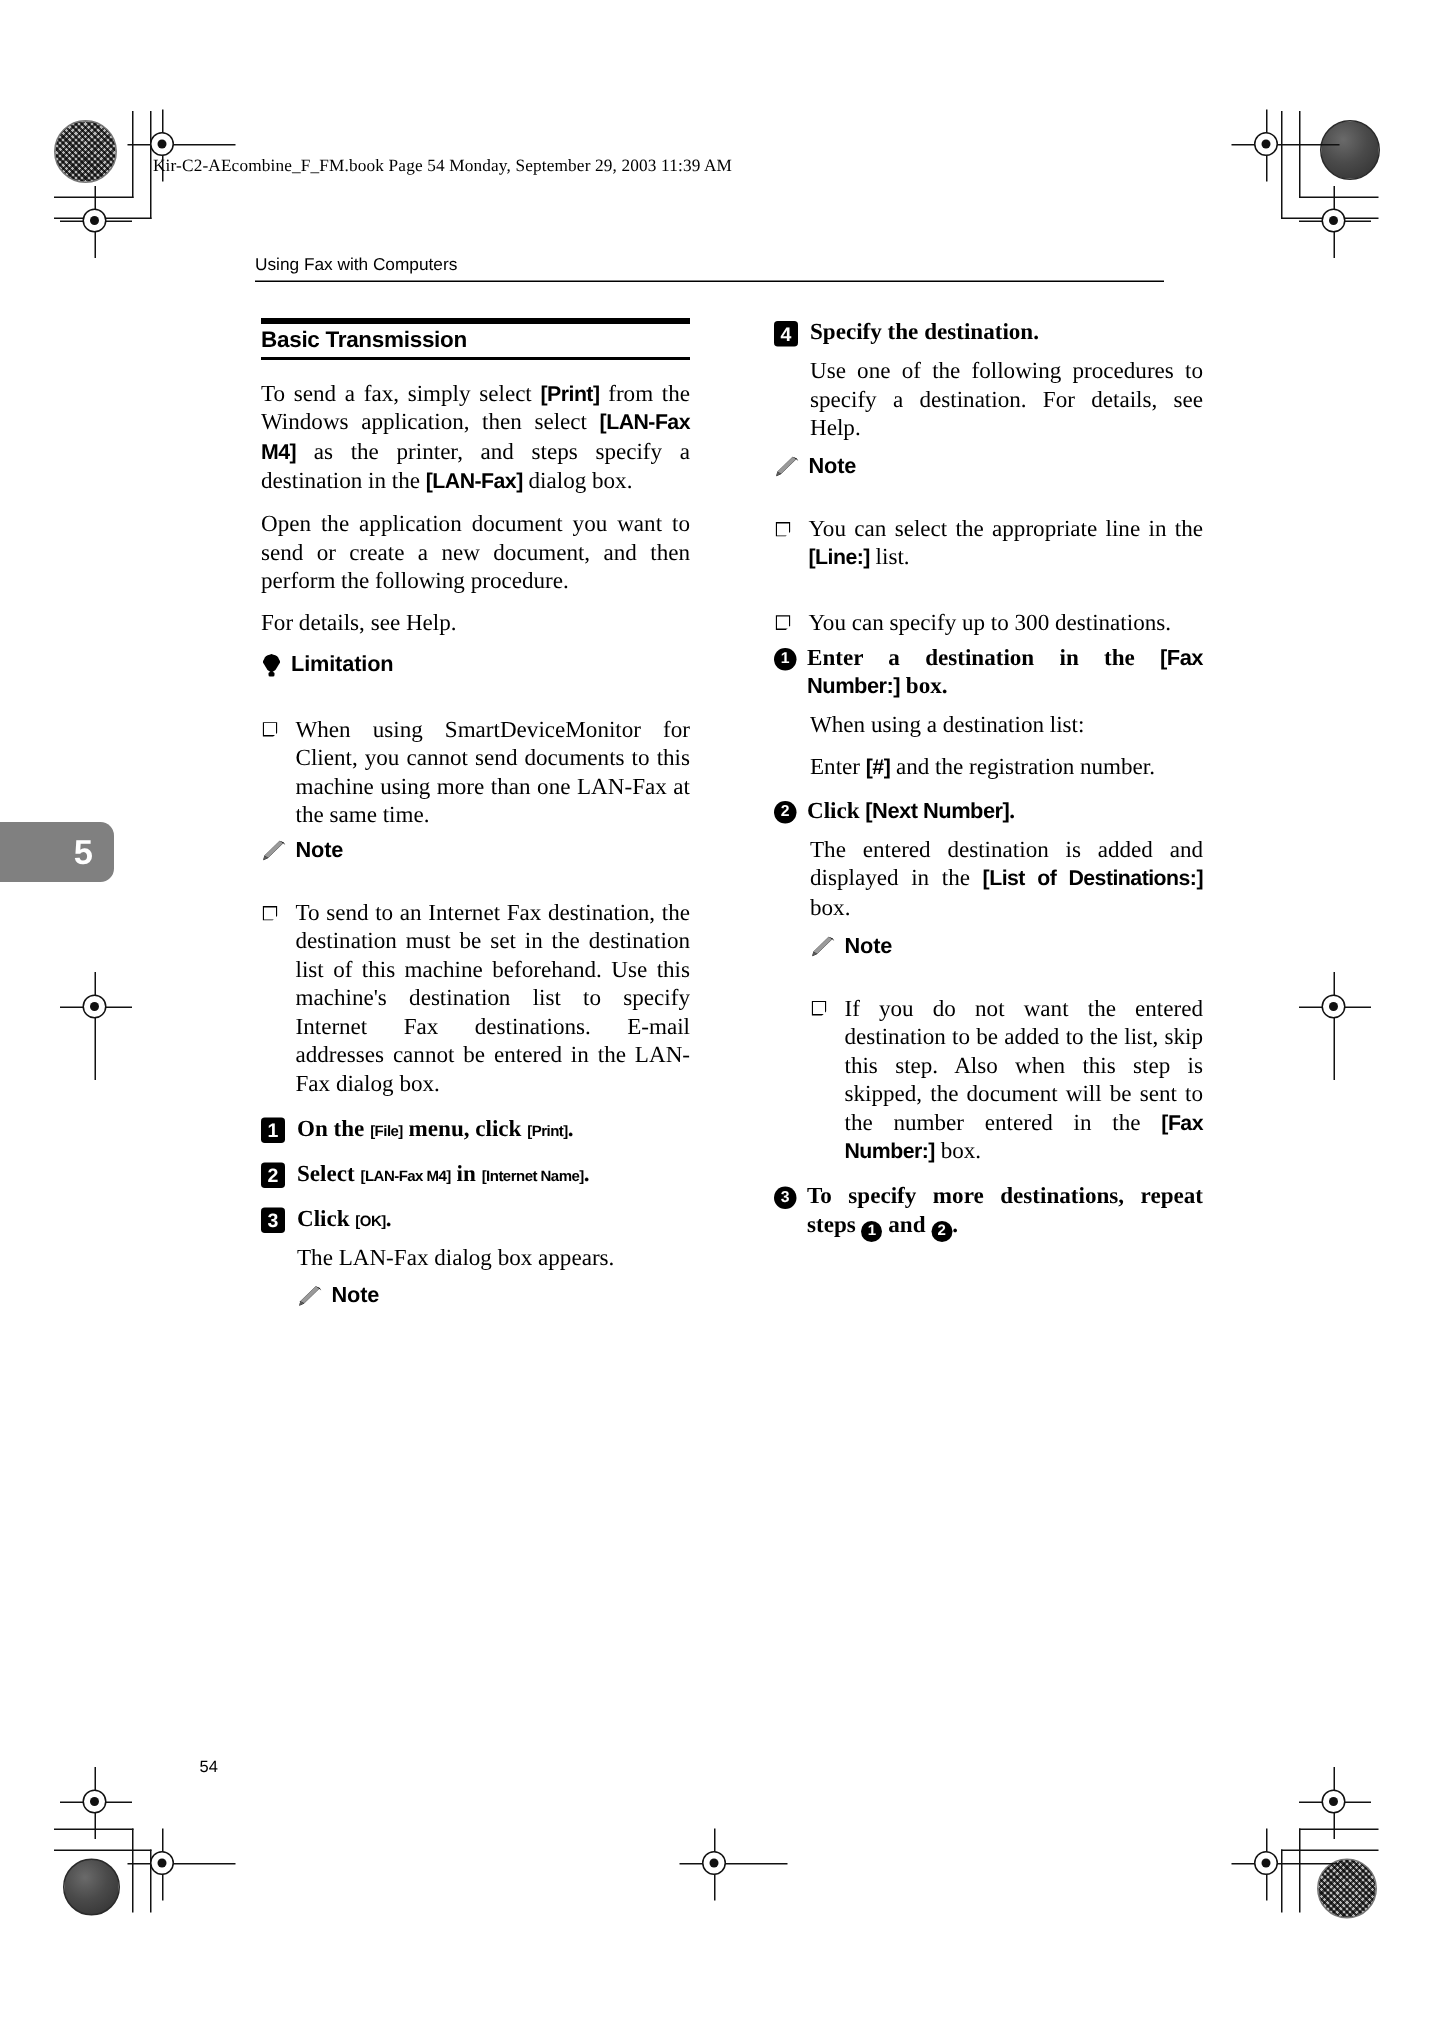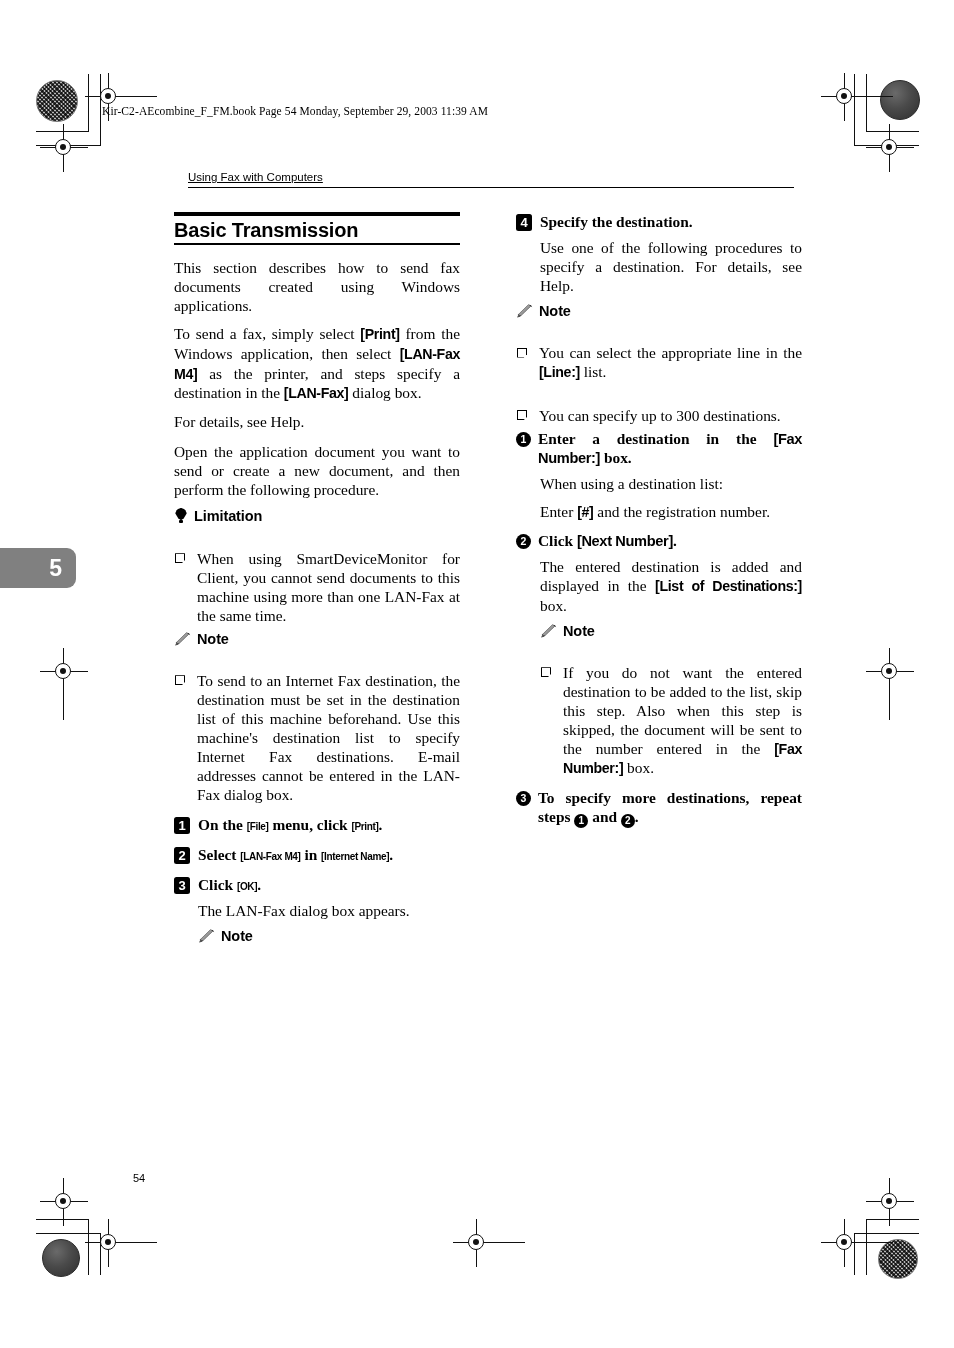--- a/index.html
+++ b/index.html
@@ -83,27 +83,26 @@
   }
 
   .content {
     position: absolute;
     left: 0; top: 0;
     width: 954px; height: 1348px;
   }
 
   .running-head {
     position: absolute;
-    left: 188px; top: 171px;
+    left: 170px; top: 171px;
     width: 606px;
     font-family: "Liberation Sans", sans-serif;
     font-size: 11.5px;
     padding-bottom: 4px;
     border-bottom: 1.6px solid #000;
-    text-decoration: underline;
   }
 
   
   .chapter-tab {
     position: absolute;
     left: -24px; top: 548px;
     width: 100px; height: 40px;
     background: #808080;
     border-radius: 9px;
     color: #ffffff;
@@ -136,21 +135,21 @@
   
   .sect-title-wrap {
     border-top: 4.5px solid #000;
     border-bottom: 2.2px solid #000;
     padding: 3px 0 2px 0;
     margin-bottom: 13px;
   }
   .sect-title {
     font-family: "Liberation Sans", sans-serif;
     font-weight: bold;
-    font-size: 20px;
+    font-size: 15px;
     letter-spacing: -0.2px;
     line-height: 1.12;
   }
 
   
   p.body {
     margin: 0 0 9px 0;
     font-size: 15.4px;
     line-height: 1.235;
     text-align: justify;
@@ -162,21 +161,21 @@
   b.ui {
     font-family: "Liberation Sans", sans-serif;
     font-weight: bold;
     font-size: 14.2px;
     letter-spacing: -0.35px;
   }
 
   
   .admon {
     display: flex;
-    align-items: center;
+    align-items: flex-start;
     gap: 6px;
     margin: 7px 0 1px 0;
   }
   .admon-label {
     font-family: "Liberation Sans", sans-serif;
     font-weight: bold;
     font-size: 14.5px;
     letter-spacing: -0.1px;
     line-height: 1;
   }
@@ -425,27 +424,26 @@
   <div class="chapter-tab">5</div>
 
   <div class="page-number">54</div>
 
   <div class="col col-left">
 
     <div class="sect-title-wrap">
       <div class="sect-title">Basic Transmission</div>
     </div>
 
-    <p class="body">This section describes how to send fax documents created using Windows applications.</p>
 
     <p class="body"><span>To send a fax, simply select </span><b class="ui">[Print]</b><span> from the Windows application, then select </span><b class="ui">[LAN-Fax M4]</b><span> as the printer, and steps specify a destination in the </span><b class="ui">[LAN-Fax]</b><span> dialog box.</span></p>
 
+    <p class="body">Open the application document you want to send or create a new document, and then perform the following procedure.</p>
+
     <p class="body last">For details, see Help.</p>
-
-    <p class="body">Open the application document you want to send or create a new document, and then perform the following procedure.</p>
 
     <div class="admon">
       <span class="icon-balloon">
         <span class="bulb"></span>
           <span class="stem"></span>
       </span>
       <span class="admon-label">Limitation</span>
     </div>
     <ul class="blist">
       <li>

